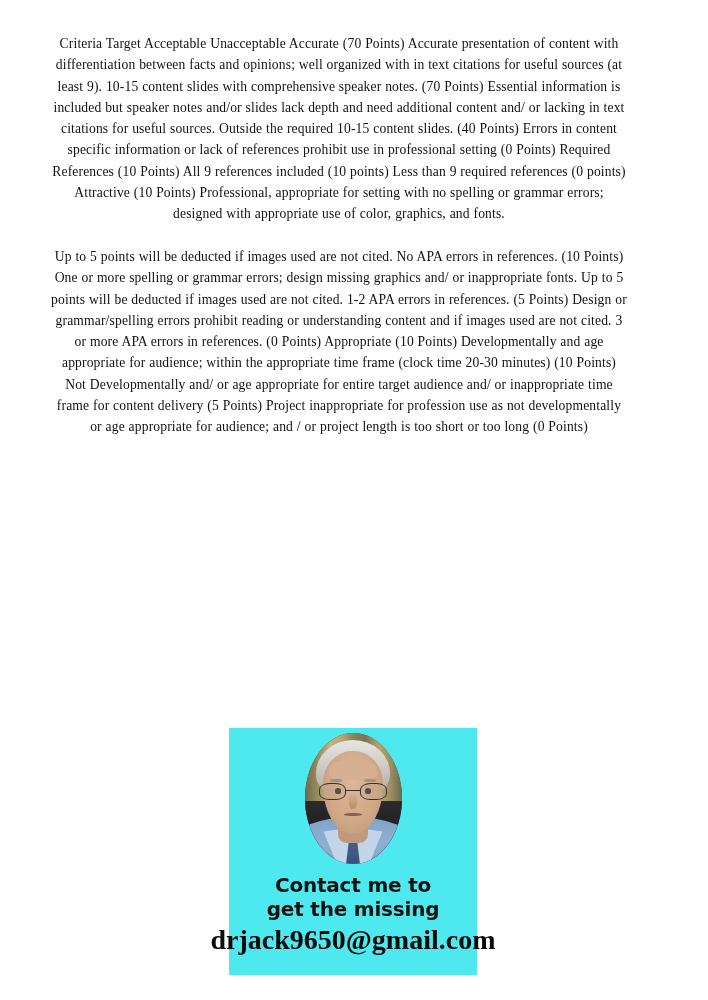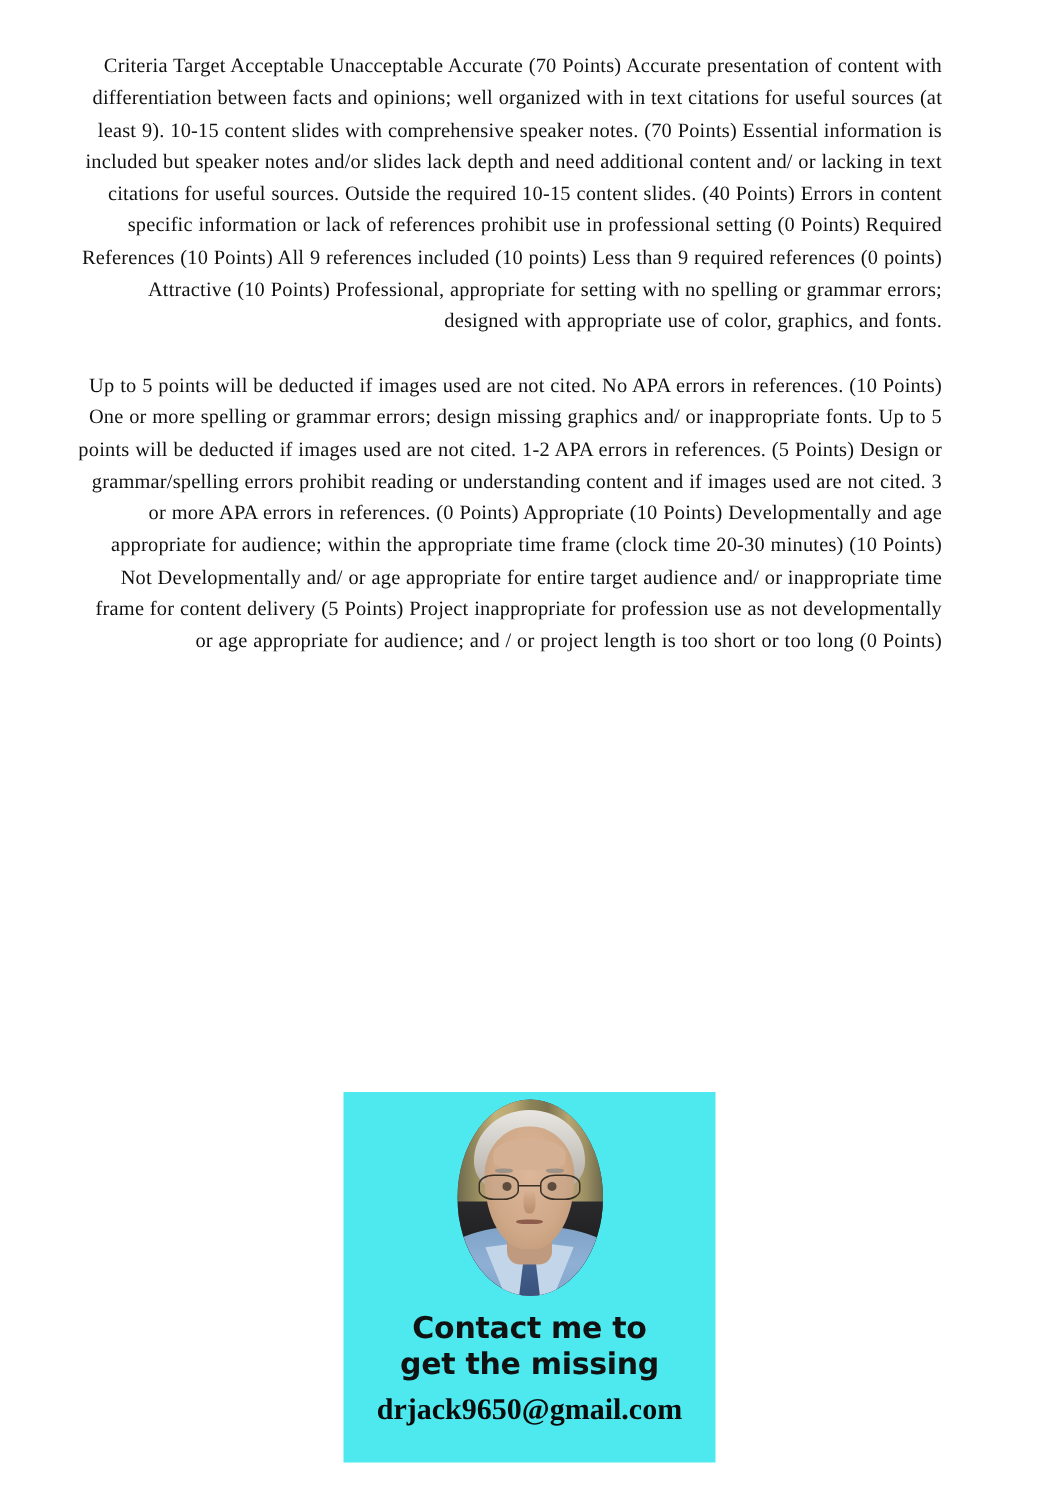--- a/index.html
+++ b/index.html
@@ -31,21 +31,21 @@
     position: absolute;
     left: 50px;
     top: 33px;
     width: 578px;
   }
 
   .doc-paragraph {
     margin: 0 0 21.3px 0;
     font-size: 13.6px;
     line-height: 21.3px;
-    text-align: right;
+    text-align: center;
     color: #111111;
     letter-spacing: 0.01em;
     word-spacing: 0.02em;
   }
   .doc-paragraph:last-child {
     margin-bottom: 16px;
   }
 
   
   #contact-card {
@@ -247,21 +247,21 @@
   #contact-heading .heading-line {
     display: block;
     white-space: nowrap;
   }
 
   #contact-email {
     margin-top: 7px;
     text-align: center;
     font-family: "Liberation Serif", "DejaVu Serif", serif;
     font-weight: bold;
-    font-size: 20px;
+    font-size: 28px;
     line-height: 24px;
     color: #0b0b0b;
     white-space: nowrap;
   }
 </style>
 </head>
 <body>
 
 <div id="doc-page">
 

